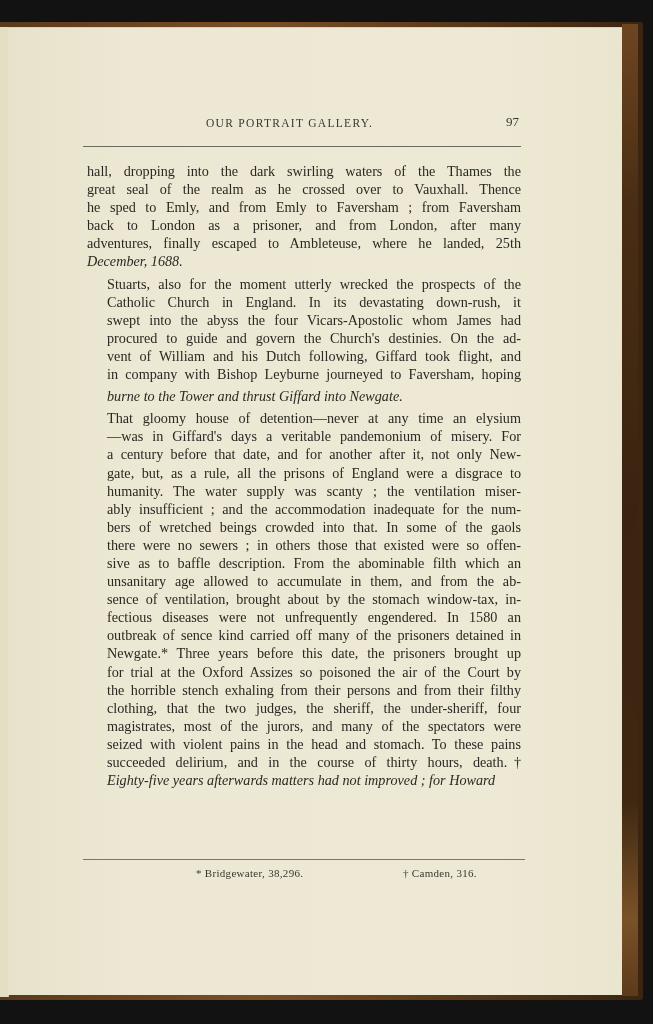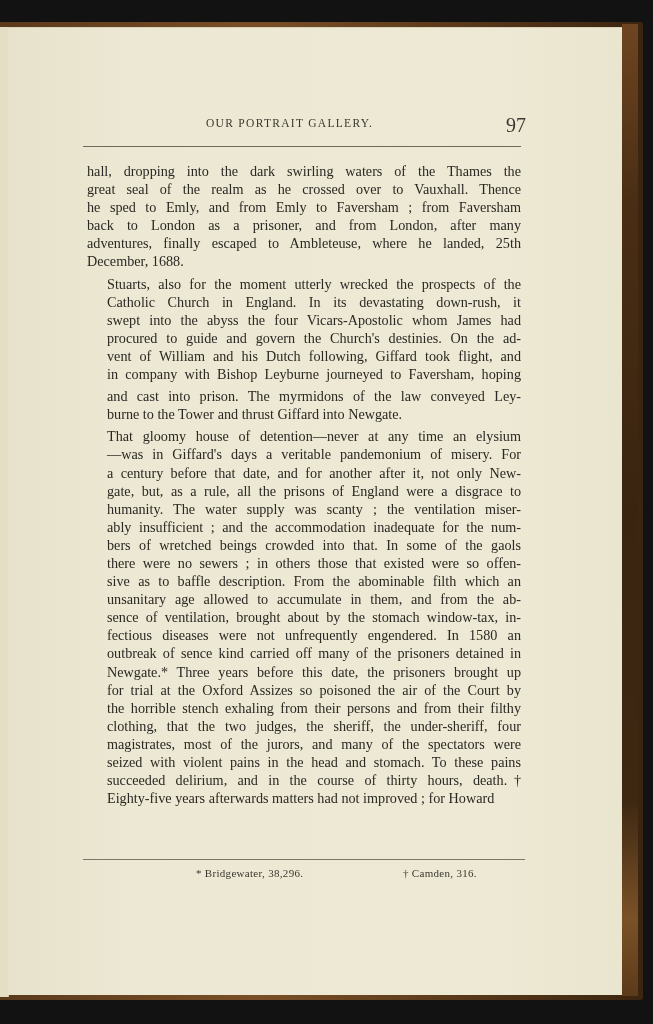--- a/index.html
+++ b/index.html
@@ -28,35 +28,35 @@
     background: #ebe7d1;
     background: linear-gradient(90deg, #e6e2cb 0%, #ece8d3 20%, #ede9d4 80%, #e9e5ce 100%);
     border-top: 1px solid #d8d3b8;
   }
   .running-head {
     position: absolute; left: 206px; top: 117px;
     font-size: 11.5px; letter-spacing: 1.3px; color: #3a3730;
   }
   .page-number {
     position: absolute; left: 506px; top: 114px;
-    font-size: 20px; color: #3a3730;
+    font-size: 13px; color: #3a3730;
   }
   .head-rule {
     position: absolute; left: 83px; top: 146px; width: 438px; height: 1px;
     background: #6e6a5e;
   }
   .body-text {
     position: absolute; left: 83px; top: 158px; width: 442px;
     font-size: 14.2px; line-height: 18.1px; color: #2a2823;
     text-align: justify;
   }
   .body-text p { margin: 4px; }
   .body-text p.indent { text-indent: 20px; }
   .body-text .line { display: block; text-align: justify; text-align-last: justify; white-space: nowrap; }
-  .body-text .line.last { text-align-last: left; }
+  .body-text .line.last { text-align-last: left; font-style: italic; }
   .foot-rule {
     position: absolute; left: 83px; top: 859px; width: 442px; height: 1px;
     background: #7a7669;
   }
   .footnote {
     position: absolute; top: 867px; font-size: 11px; color: #3a3730; letter-spacing: 0.3px; margin-left: 36px;
   }
   .fn1 { left: 160px; }
   .fn2 { left: 367px; }
 </style>
@@ -84,21 +84,20 @@
     </p>
     <p class="indent">
       <span class="line">Stuarts, also for the moment utterly wrecked the prospects of the</span>
       <span class="line">Catholic Church in England. In its devastating down-rush, it</span>
       <span class="line">swept into the abyss the four Vicars-Apostolic whom James had</span>
       <span class="line">procured to guide and govern the Church's destinies. On the ad-</span>
       <span class="line">vent of William and his Dutch following, Giffard took flight, and</span>
       <span class="line">in company with Bishop Leyburne journeyed to Faversham, hoping</span>
     </p>
     <p class="indent">
-      <span class="line">and cast into prison. The myrmidons of the law conveyed Ley-</span>
       <span class="line last">burne to the Tower and thrust Giffard into Newgate.</span>
     </p>
     <p class="indent">
       <span class="line">That gloomy house of detention—never at any time an elysium</span>
       <span class="line">—was in Giffard's days a veritable pandemonium of misery. For</span>
       <span class="line">a century before that date, and for another after it, not only New-</span>
       <span class="line">gate, but, as a rule, all the prisons of England were a disgrace to</span>
       <span class="line">humanity. The water supply was scanty ; the ventilation miser-</span>
       <span class="line">ably insufficient ; and the accommodation inadequate for the num-</span>
       <span class="line">bers of wretched beings crowded into that. In some of the gaols</span>

